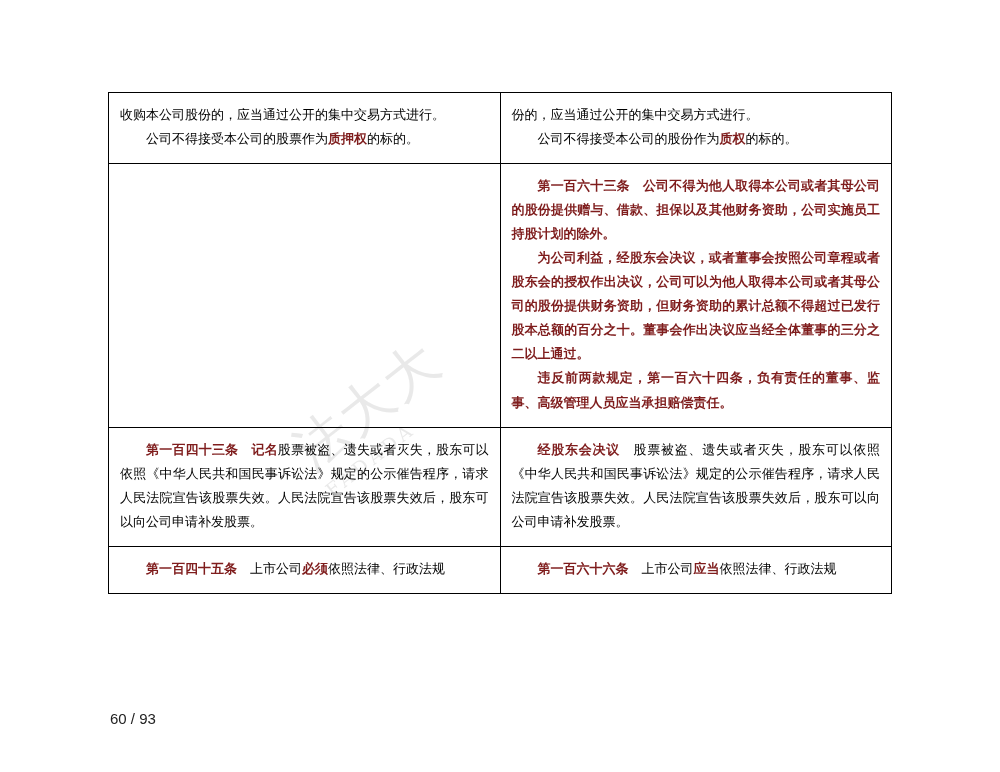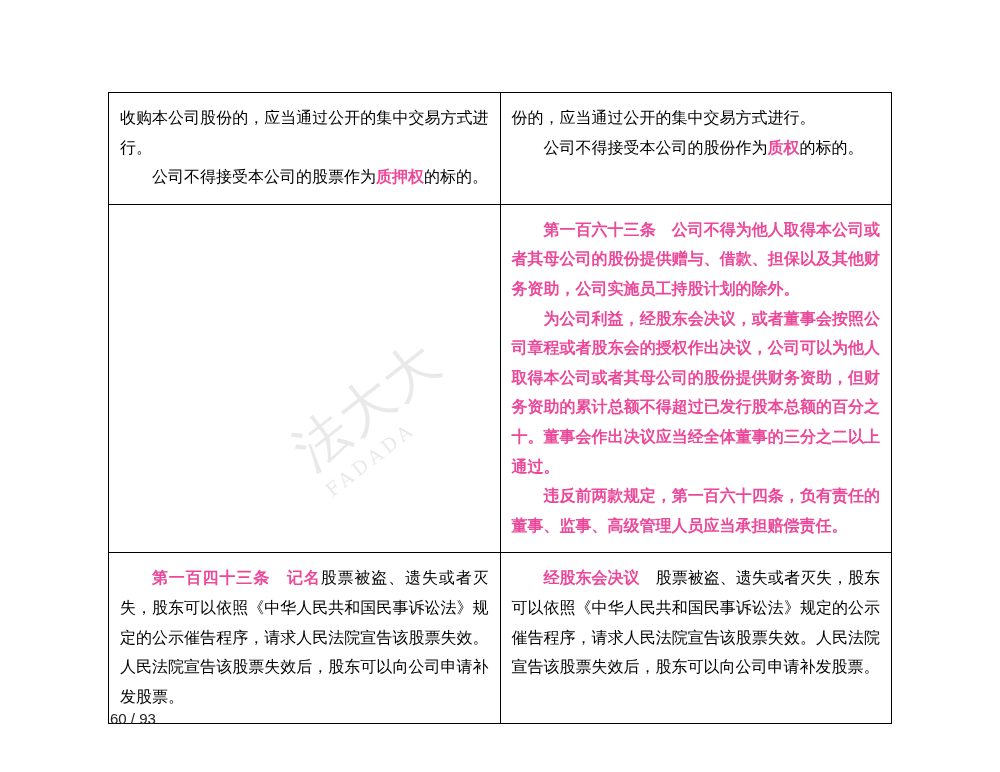--- a/index.html
+++ b/index.html
@@ -49,35 +49,35 @@
     width: 784px;
     border-collapse: collapse;
     table-layout: fixed;
     z-index: 10;
   }
   table.doc-table td {
     border: 1px solid #000000;
     vertical-align: top;
     padding: 10px 11px 12px 11px;
     width: 50%;
-    font-size: 16px;
+    font-size: 13px;
     line-height: 1.85;
     color: #000000;
     font-family: "DejaVu Sans", sans-serif;
   }
   p.para {
     margin: 0;
     text-align: justify;
     text-justify: inter-ideograph;
   }
   p.indent {
     text-indent: 2em;
   }
   .redb {
-    color: #ec4899;
+    color: #7f1d1d;
     font-weight: bold;
   }
   .bold {
     font-weight: normal;
   }
   .cell-red p.para {
     color: #e8302a;
     font-weight: bold;
   }
   .footer {
@@ -126,18 +126,26 @@
           </td>
         </tr>
         <tr>
           <td>
             <p class="para indent"><span class="redb">第一百四十三条</span><span>　</span><span class="redb">记名</span><span>股票被盗、遗失或者灭失，股东可以依照《中华人民共和国民事诉讼法》规定的公示催告程序，请求人民法院宣告该股票失效。人民法院宣告该股票失效后，股东可以向公司申请补发股票。</span></p>
           </td>
           <td>
             <p class="para indent"><span class="redb">经股东会决议</span><span>　股票被盗、遗失或者灭失，股东可以依照《中华人民共和国民事诉讼法》规定的公示催告程序，请求人民法院宣告该股票失效。人民法院宣告该股票失效后，股东可以向公司申请补发股票。</span></p>
           </td>
         </tr>
+        <tr>
+          <td>
+            <p class="para indent"><span class="redb">第一百四十五条</span><span>　上市公司</span><span class="redb">必须</span><span>依照法律、行政法规</span></p>
+          </td>
+          <td>
+            <p class="para indent"><span class="redb">第一百六十六条</span><span>　上市公司</span><span class="redb">应当</span><span>依照法律、行政法规</span></p>
+          </td>
+        </tr>
       </tbody>
   </table>
 
   <div class="footer">60 / 93</div>
 
 </div>
 
 </body></html>

